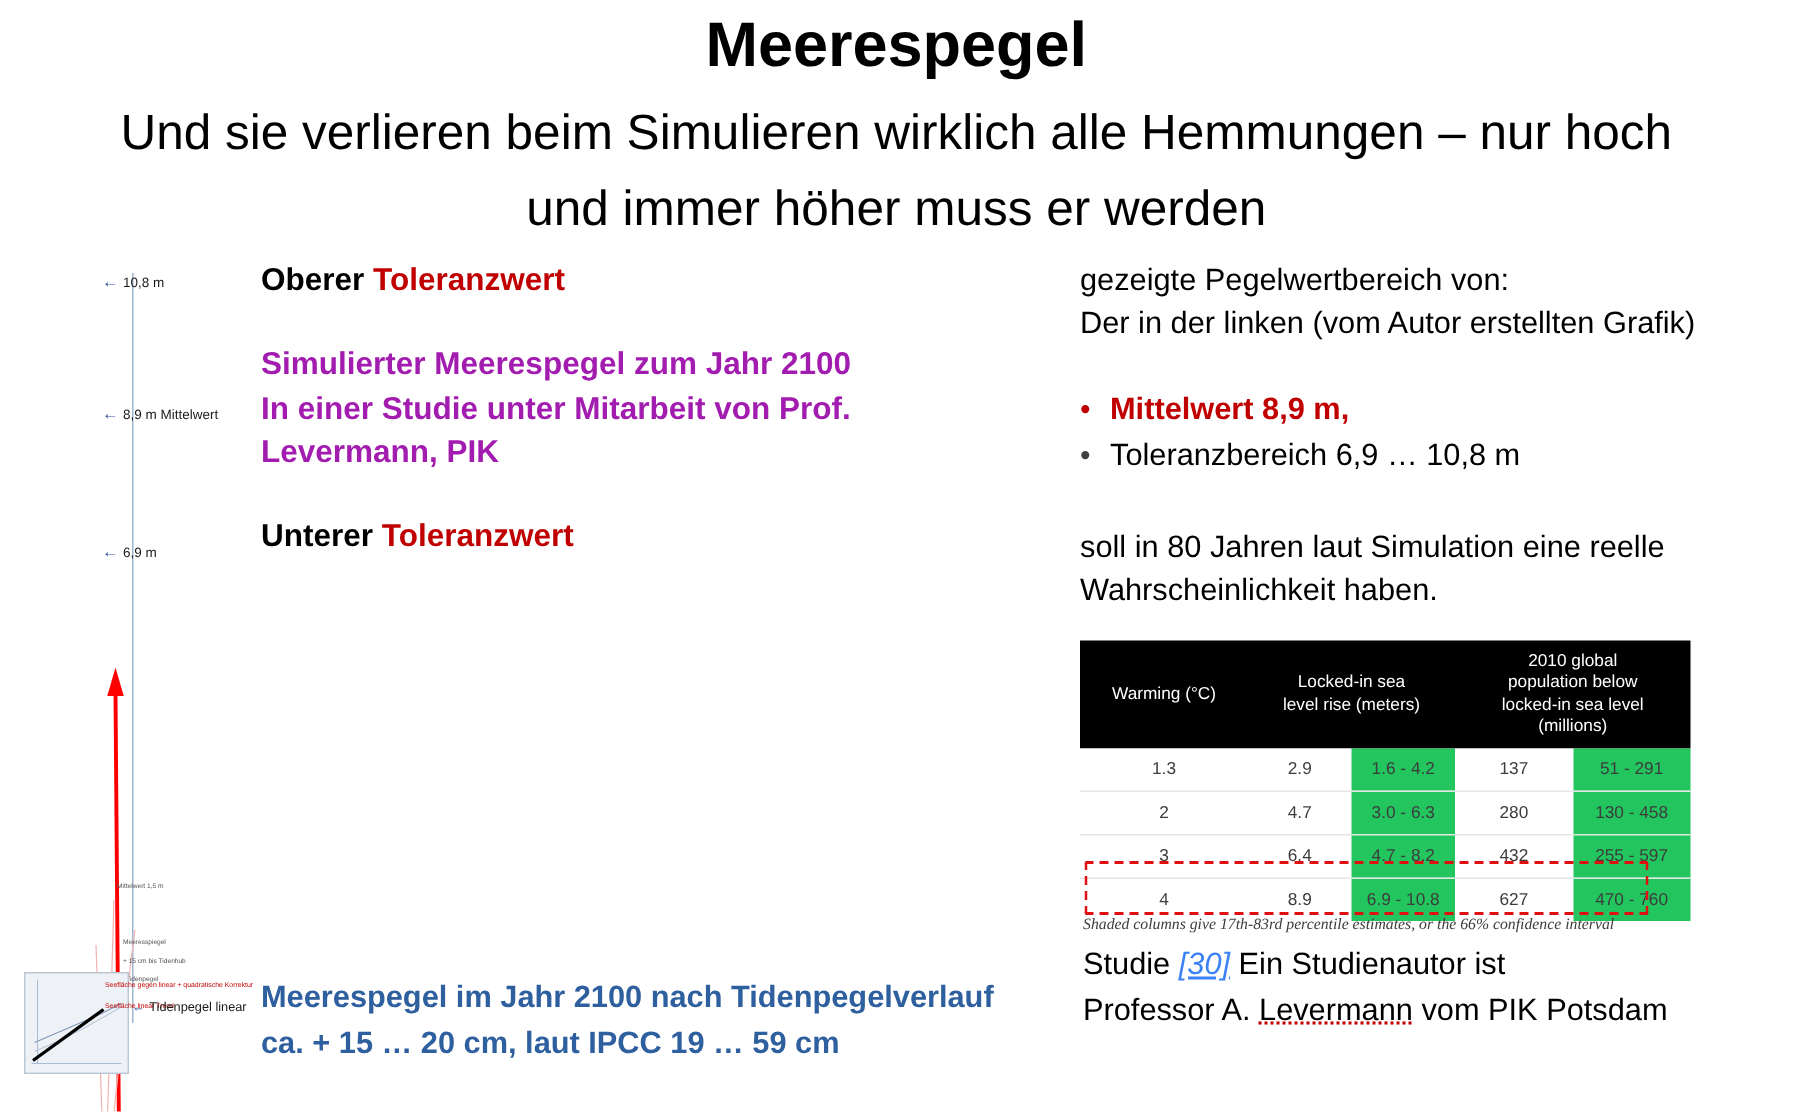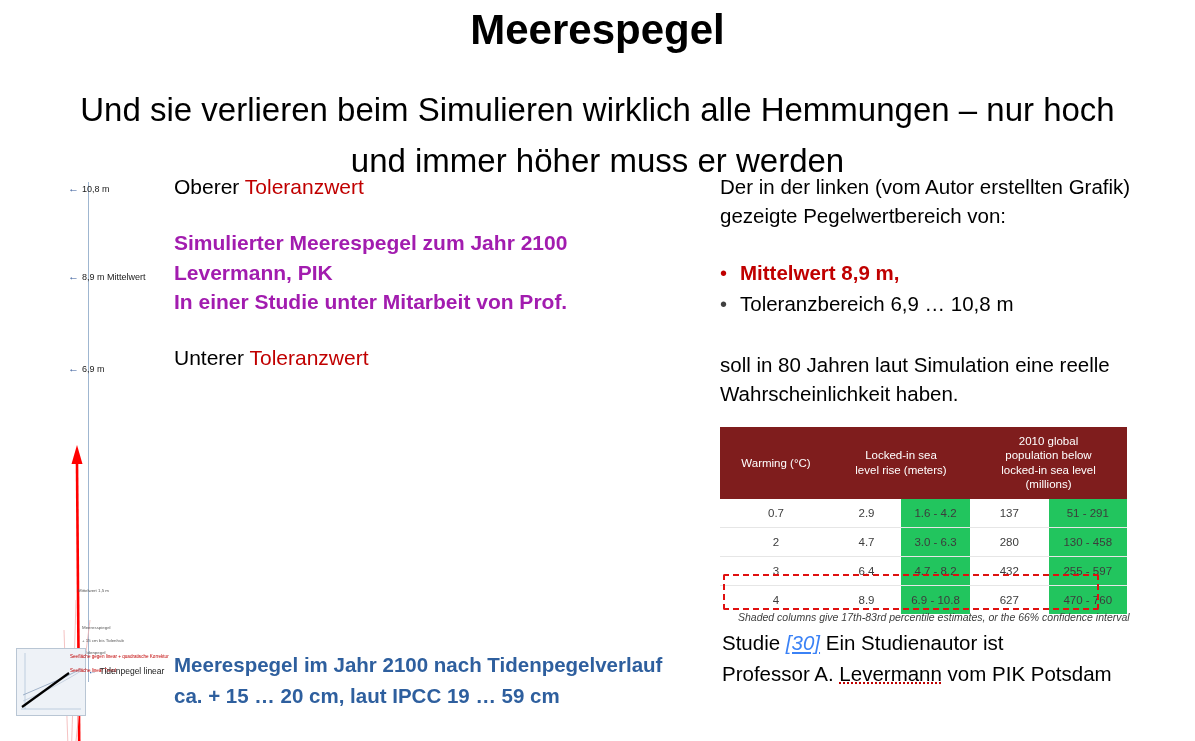--- a/index.html
+++ b/index.html
@@ -33,21 +33,20 @@
   }
   .subtitle {
     position: absolute;
     top: 62px;
     left: 55px;
     width: 1085px;
     text-align: center;
     font-size: 33px;
     line-height: 1.55;
     font-weight: normal;
-    margin-top: 22px;
   }
   
   .chart-wrap {
     position: absolute;
     left: 10px;
     top: 170px;
     width: 160px;
     height: 545px;
   }
   .chart-axis {
@@ -133,20 +132,21 @@
   .left-text {
     position: absolute;
     left: 174px;
     top: 172px;
     width: 530px;
   }
   .l-line {
     font-size: 21px;
     line-height: 1.42;
     margin-bottom: 0;
+    font-weight: bold;
   }
   .red { color: #c00000; }
   .bold-red {
     color: #a21caf;
     font-weight: bold;
   }
   .blk { color: #000000; }
   .gap-a { height: 26px; }
   .gap-b { height: 26px; }
   .bottom-blue {
@@ -200,21 +200,21 @@
   .tbl {
     position: absolute;
     left: 720px;
     top: 427px;
     width: 383px;
     border-collapse: collapse;
     table-layout: fixed;
     font-family: "Liberation Sans", sans-serif;
   }
   .tbl th {
-    background: #7f1d1d;
+    background: #000000;
     color: #ffffff;
     font-size: 11.5px;
     font-weight: normal;
     padding: 7px 4px;
     text-align: center;
     line-height: 1.25;
     vertical-align: middle;
   }
   .tbl td {
     background: #ffffff;
@@ -225,27 +225,27 @@
     border-bottom: 1px solid #e6e6e6;
   }
   .tbl td.shaded {
     background: #22c55e;
   }
   .tbl tr.lastrow td {
     border-bottom: none;
   }
   .tbl-note {
     position: absolute;
-    left: 738px;
+    left: 722px;
     top: 611px;
     width: 420px;
     font-size: 10.5px;
     font-style: italic;
     color: #3c3c3c;
-    font-family: Liberation Sans, sans-serif;
+    font-family: Liberation Serif, serif;
   }
   .dash-box {
     position: absolute;
     left: 723px;
     top: 574px;
     width: 372px;
     height: 32px;
     border: 2.5px dashed #e01010;
     border-radius: 2px;
     pointer-events: none;
@@ -324,36 +324,36 @@
       <span class="arrow">←</span><span>Tidenpegel linear</span>
     </div>
   </div>
 
   <div class="left-text">
     <div class="l-line">
       <span class="blk">Oberer </span><span class="red">Toleranzwert</span>
     </div>
     <div class="gap-a"></div>
     <div class="l-line bold-red">Simulierter Meerespegel zum Jahr 2100</div>
+    <div class="l-line bold-red">In einer Studie unter Mitarbeit von Prof.</div>
     <div class="l-line bold-red">Levermann, PIK</div>
-    <div class="l-line bold-red">In einer Studie unter Mitarbeit von Prof.</div>
     <div class="gap-b"></div>
     <div class="l-line">
       <span class="blk">Unterer </span><span class="red">Toleranzwert</span>
     </div>
   </div>
 
   <div class="bottom-blue">
     <div>Meerespegel im Jahr 2100 nach Tidenpegelverlauf</div>
     <div>ca. + 15 … 20 cm, laut IPCC 19 … 59 cm</div>
   </div>
 
   <div class="right-text">
+    <div class="r-line">gezeigte Pegelwertbereich von:</div>
     <div class="r-line">Der in der linken (vom Autor erstellten Grafik)</div>
-    <div class="r-line">gezeigte Pegelwertbereich von:</div>
 
     <div class="bullets">
       <div class="bullet-row">
         <span class="bullet-dot">•</span>
         <span class="bullet-txt strong">Mittelwert 8,9 m,</span>
       </div>
       <div class="bullet-row">
         <span class="bullet-dot dark">•</span>
         <span class="bullet-txt">Toleranzbereich 6,9 … 10,8 m</span>
       </div>
@@ -376,21 +376,21 @@
         <th colspan="2" style="width:149px">
           <div>2010 global</div>
           <div>population below</div>
           <div>locked-in sea level</div>
           <div>(millions)</div>
         </th>
       </tr>
     </thead>
     <tbody>
       <tr>
-        <td>0.7</td>
+        <td>1.3</td>
         <td>2.9</td>
         <td class="shaded">1.6 - 4.2</td>
         <td>137</td>
         <td class="shaded">51 - 291</td>
       </tr>
       <tr>
         <td>2</td>
         <td>4.7</td>
         <td class="shaded">3.0 - 6.3</td>
         <td>280</td>

